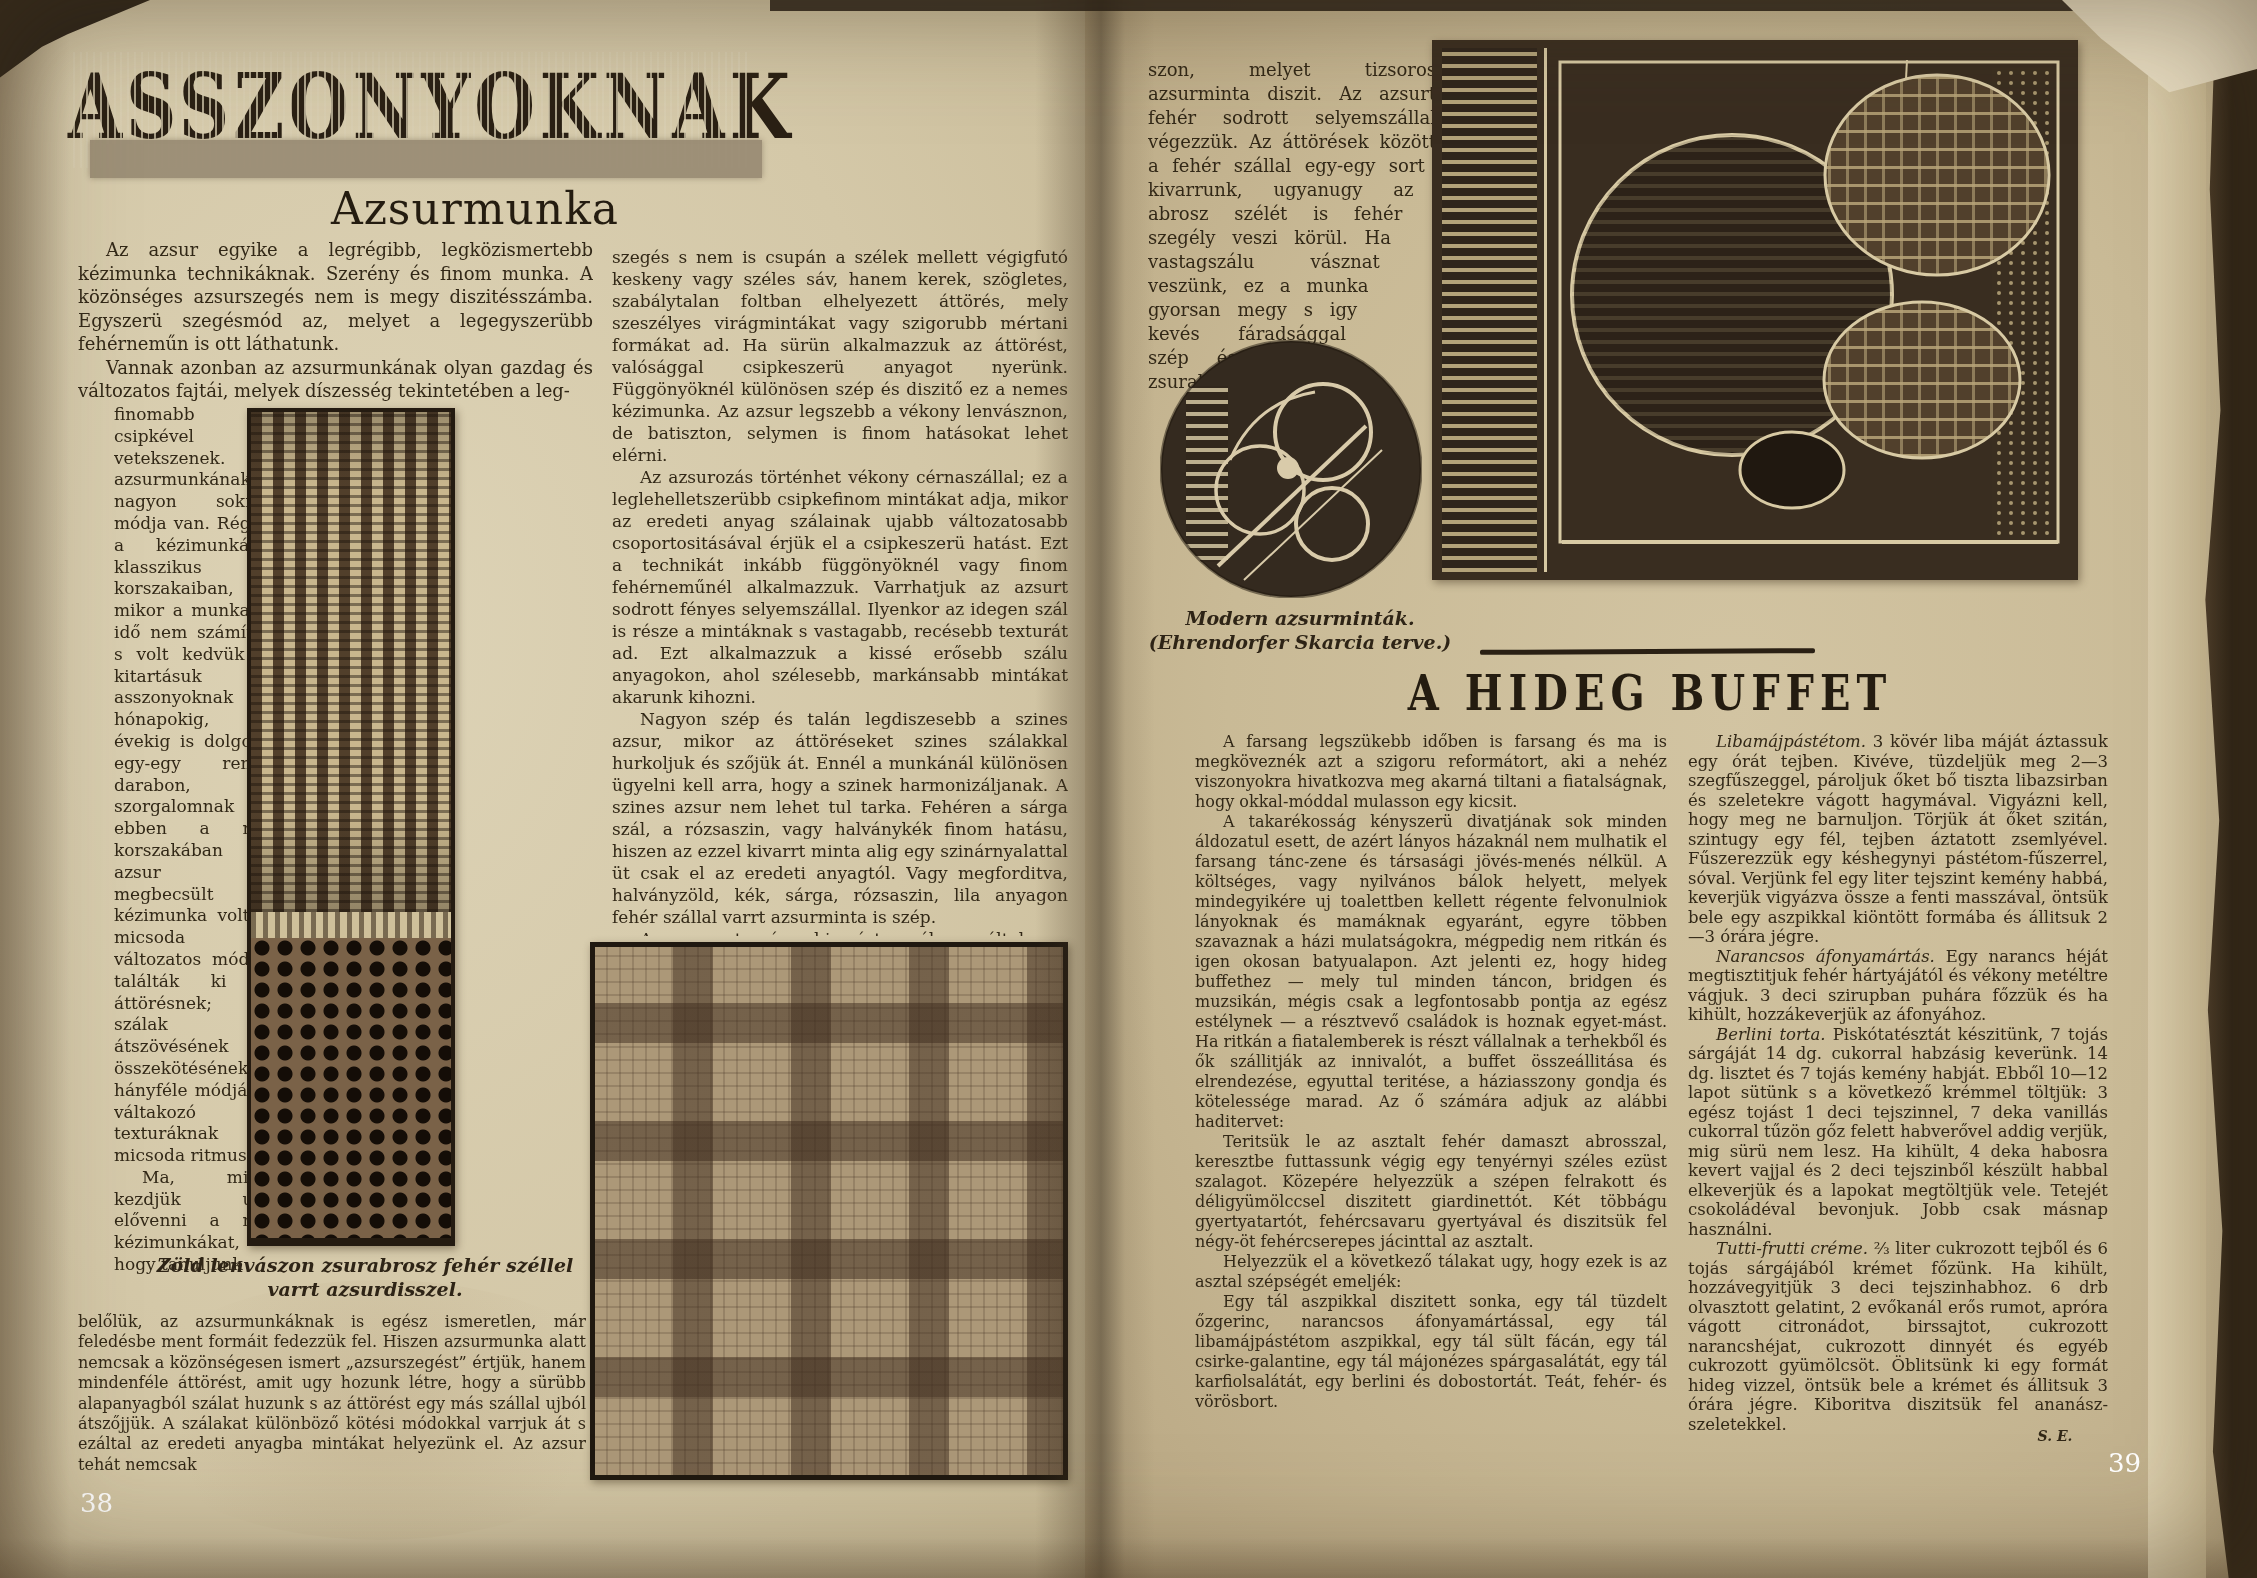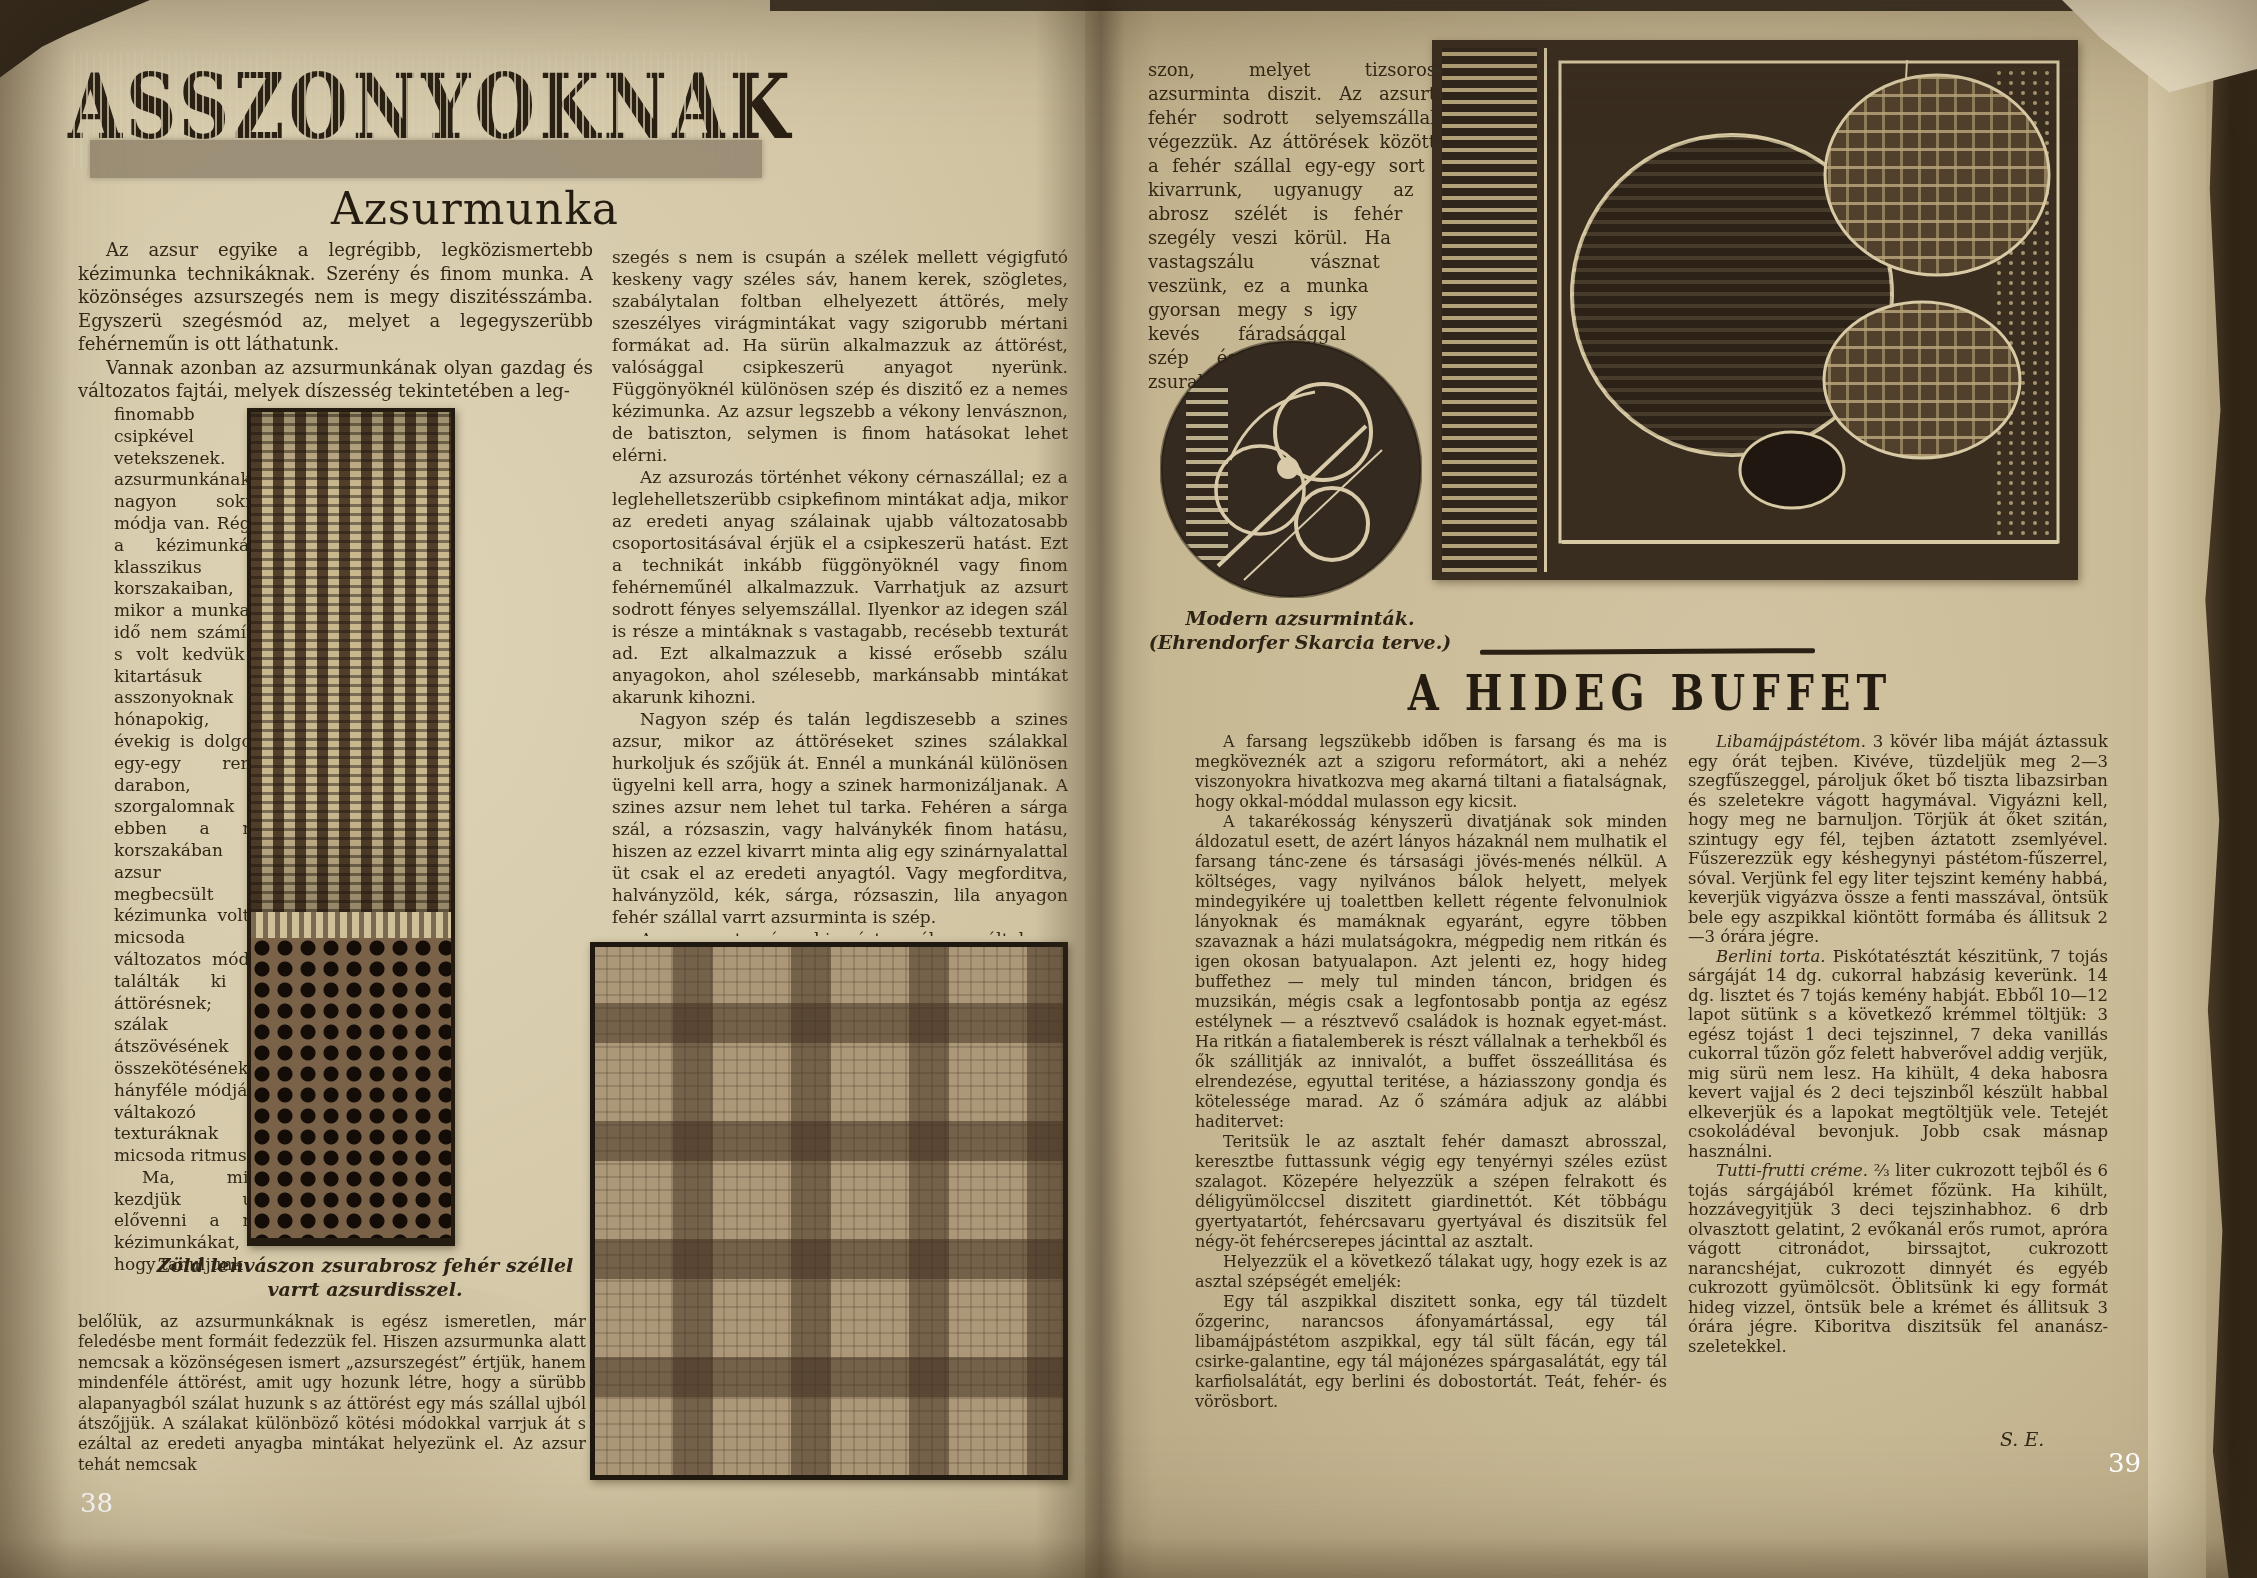--- a/index.html
+++ b/index.html
@@ -169,24 +169,25 @@
   <div class="abs just" style="left:1195px;top:732px;width:472px;height:732px;font-size:16px;line-height:20px;overflow:hidden;">
     <p class="ind">A farsang legszükebb időben is farsang és ma is megköveznék azt a szigoru reformátort, aki a nehéz viszonyokra hivatkozva meg akarná tiltani a fiatalságnak, hogy okkal-móddal mulasson egy kicsit.</p>
     <p class="ind">A takarékosság kényszerü divatjának sok minden áldozatul esett, de azért lányos házaknál nem mulhatik el farsang tánc-zene és társasági jövés-menés nélkül. A költséges, vagy nyilvános bálok helyett, melyek mindegyikére uj toalettben kellett régente felvonulniok lányoknak és mamáknak egyaránt, egyre többen szavaznak a házi mulatságokra, mégpedig nem ritkán és igen okosan batyualapon. Azt jelenti ez, hogy hideg buffethez — mely tul minden táncon, bridgen és muzsikán, mégis csak a legfontosabb pontja az egész estélynek — a résztvevő családok is hoznak egyet-mást. Ha ritkán a fiatalemberek is részt vállalnak a terhekből és ők szállitják az innivalót, a buffet összeállitása és elrendezése, egyuttal teritése, a háziasszony gondja és kötelessége marad. Az ő számára adjuk az alábbi haditervet:</p>
     <p class="ind">Teritsük le az asztalt fehér damaszt abrosszal, keresztbe futtassunk végig egy tenyérnyi széles ezüst szalagot. Közepére helyezzük a szépen felrakott és déligyümölccsel diszitett giardinettót. Két többágu gyertyatartót, fehércsavaru gyertyával és diszitsük fel négy-öt fehércserepes jácinttal az asztalt.</p>
     <p class="ind">Helyezzük el a következő tálakat ugy, hogy ezek is az asztal szépségét emeljék:</p>
     <p class="ind">Egy tál aszpikkal diszitett sonka, egy tál tüzdelt őzgerinc, narancsos áfonyamártással, egy tál libamájpástétom aszpikkal, egy tál sült fácán, egy tál csirke-galantine, egy tál májonézes spárgasalátát, egy tál karfiolsalátát, egy berlini és dobostortát. Teát, fehér- és vörösbort.</p>
   </div>
 
   <div class="abs just" style="left:1688px;top:732px;width:420px;height:726px;font-size:16.5px;line-height:19.5px;overflow:hidden;">
     <p class="ind"><i>Libamájpástétom.</i><span> 3 kövér liba máját áztassuk egy órát tejben. Kivéve, tüzdeljük meg 2—3 szegfűszeggel, pároljuk őket bő tiszta libazsirban és szeletekre vágott hagymával. Vigyázni kell, hogy meg ne barnuljon. Törjük át őket szitán, szintugy egy fél, tejben áztatott zsemlyével. Fűszerezzük egy késhegynyi pástétom-fűszerrel, sóval. Verjünk fel egy liter tejszint kemény habbá, keverjük vigyázva össze a fenti masszával, öntsük bele egy aszpikkal kiöntött formába és állitsuk 2—3 órára jégre.</span></p>
+    <p class="ind"><i>Narancsos áfonyamártás.</i><span> Egy narancs héját megtisztitjuk fehér hártyájától és vékony metéltre vágjuk. 3 deci szirupban puhára főzzük és ha kihült, hozzákeverjük az áfonyához.</span></p>
     <p class="ind"><i>Berlini torta.</i><span> Piskótatésztát készitünk, 7 tojás sárgáját 14 dg. cukorral habzásig keverünk. 14 dg. lisztet és 7 tojás kemény habját. Ebből 10—12 lapot sütünk s a következő krémmel töltjük: 3 egész tojást 1 deci tejszinnel, 7 deka vanillás cukorral tűzön gőz felett habverővel addig verjük, mig sürü nem lesz. Ha kihült, 4 deka habosra kevert vajjal és 2 deci tejszinből készült habbal elkeverjük és a lapokat megtöltjük vele. Tetejét csokoládéval bevonjuk. Jobb csak másnap használni.</span></p>
     <p class="ind"><i>Tutti-frutti créme.</i><span> ⅔ liter cukrozott tejből és 6 tojás sárgájából krémet főzünk. Ha kihült, hozzávegyitjük 3 deci tejszinhabhoz. 6 drb olvasztott gelatint, 2 evőkanál erős rumot, apróra vágott citronádot, birssajtot, cukrozott narancshéjat, cukrozott dinnyét és egyéb cukrozott gyümölcsöt. Öblitsünk ki egy formát hideg vizzel, öntsük bele a krémet és állitsuk 3 órára jégre. Kiboritva diszitsük fel ananász-szeletekkel.</span></p>
   </div>
-  <div class="abs" style="left:2000px;top:1428px;width:110px;text-align:left;font-size:19px;font-weight:normal;font-style:italic;">S. E.</div>
+  <div class="abs" style="left:2000px;top:1428px;width:110px;text-align:center;font-size:14px;font-weight:bold;font-style:italic;">S. E.</div>
   <div class="abs pageno" style="left:2108px;top:1448px;">39</div>
 
   <div class="abs" style="left:1035px;top:0;width:120px;height:1578px;
        background:linear-gradient(90deg, rgba(70,55,35,0), rgba(70,55,35,.35) 42%, rgba(40,30,18,.45) 55%, rgba(70,55,35,.12) 75%, rgba(70,55,35,0));"></div>
   <div class="abs" style="left:0;top:0;width:70px;height:1578px;
        background:linear-gradient(90deg, rgba(80,60,40,.38), rgba(80,60,40,0));"></div>
   <div class="abs" style="left:0;top:1538px;width:2257px;height:40px;
        background:linear-gradient(180deg, rgba(80,60,40,0), rgba(80,60,40,.28));"></div>
   <div class="abs" style="left:770px;top:0;width:1420px;height:11px;background:#241d14;opacity:.88;"></div>
   <div class="abs" style="left:0;top:0;width:150px;height:90px;background:#2a2218;

